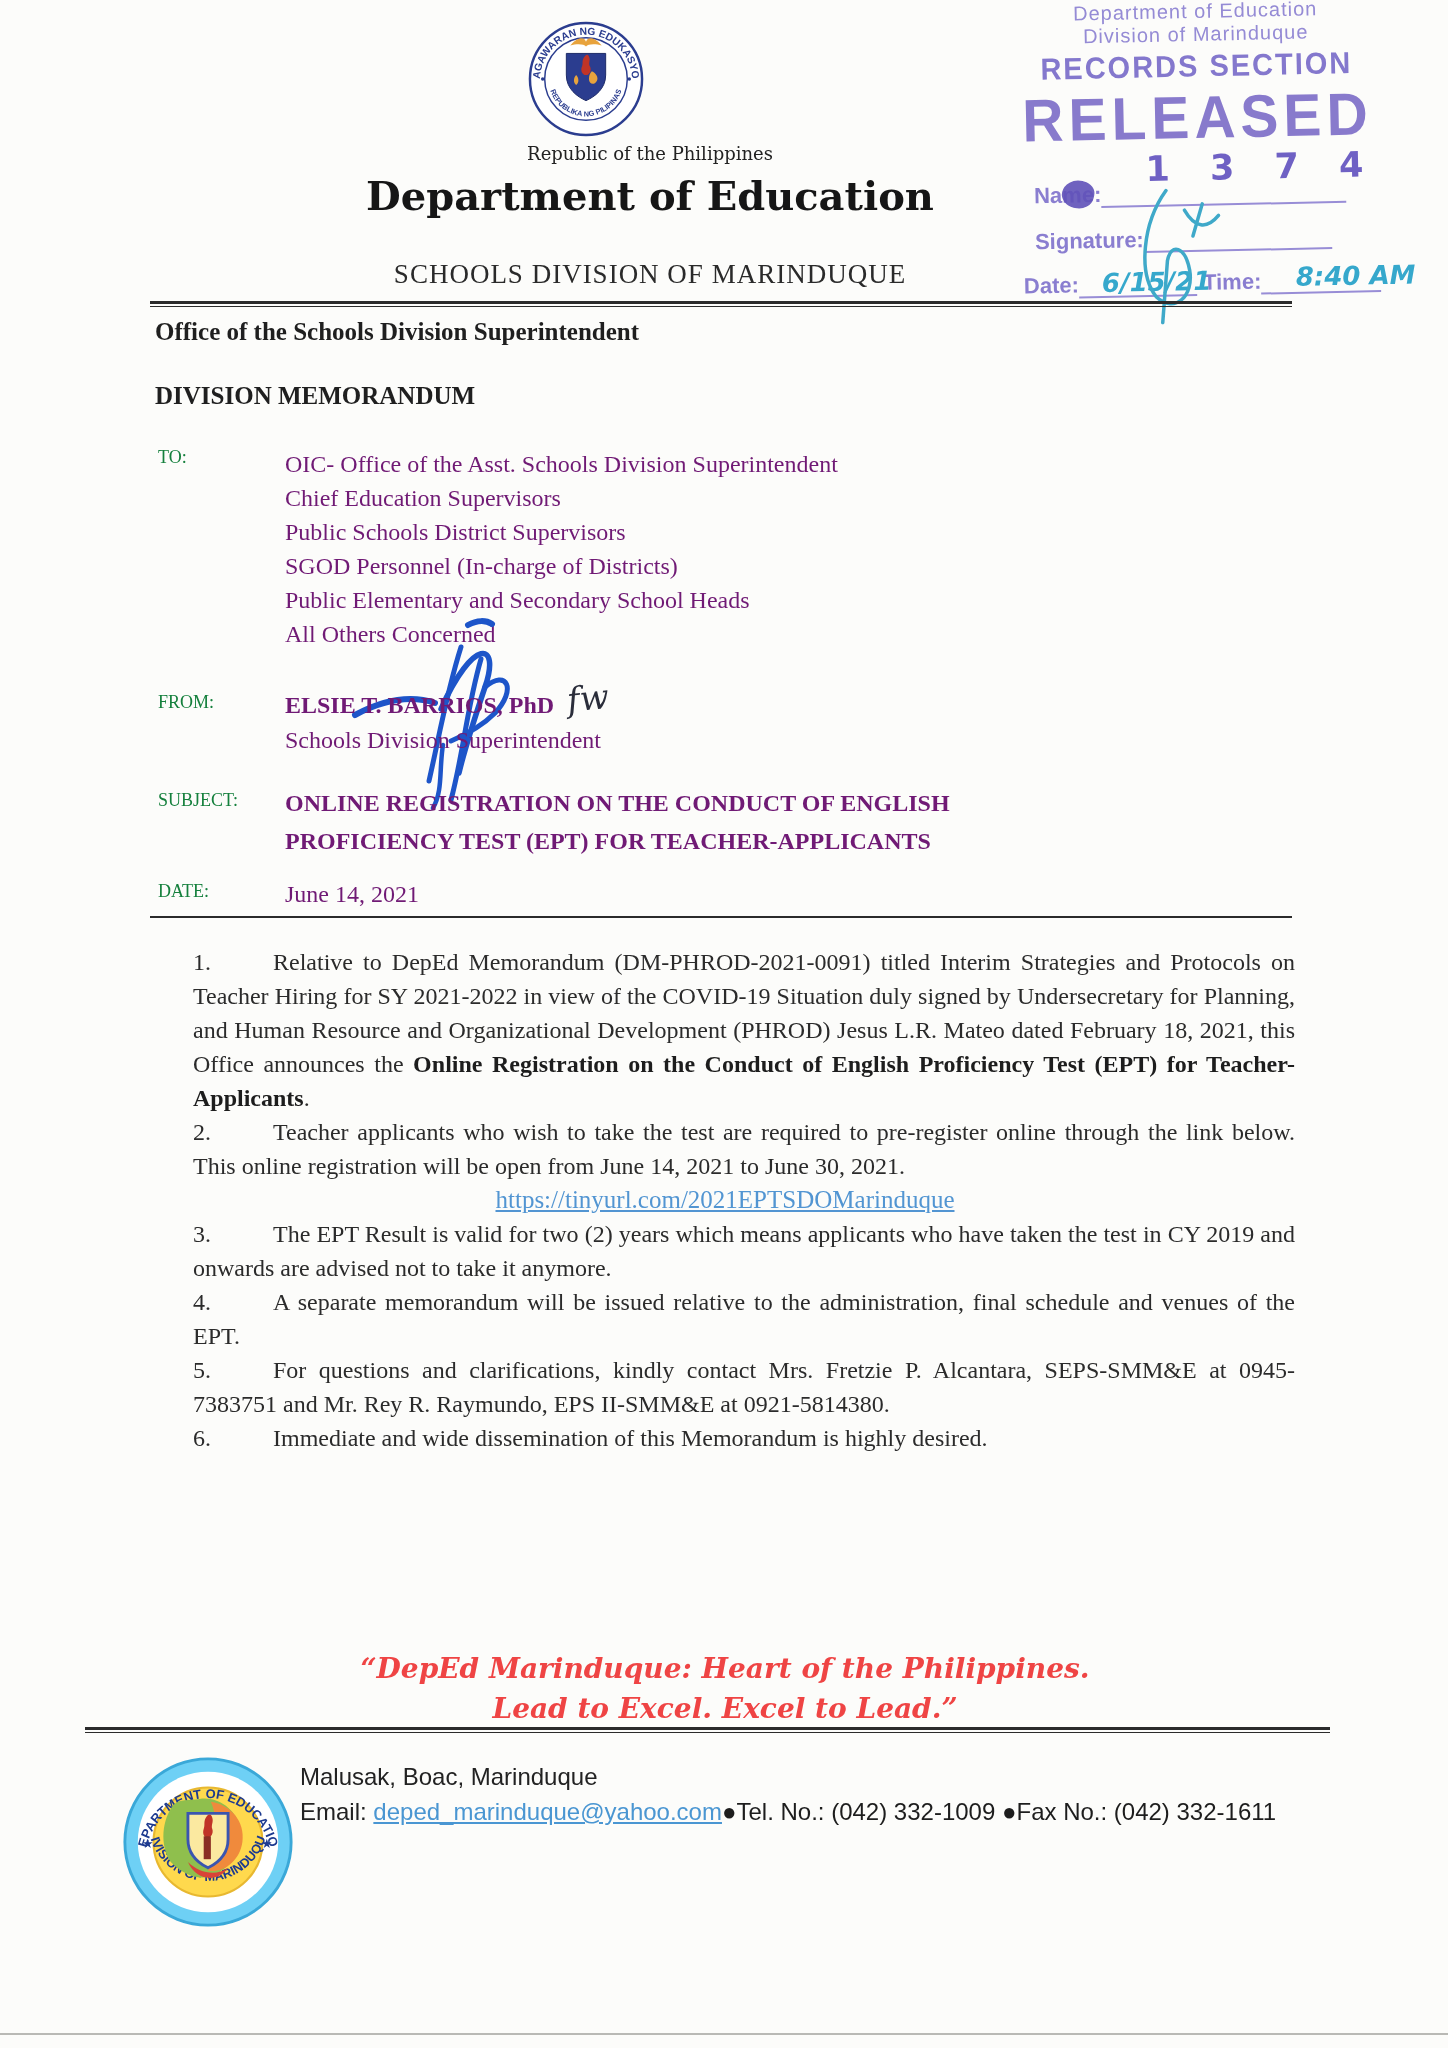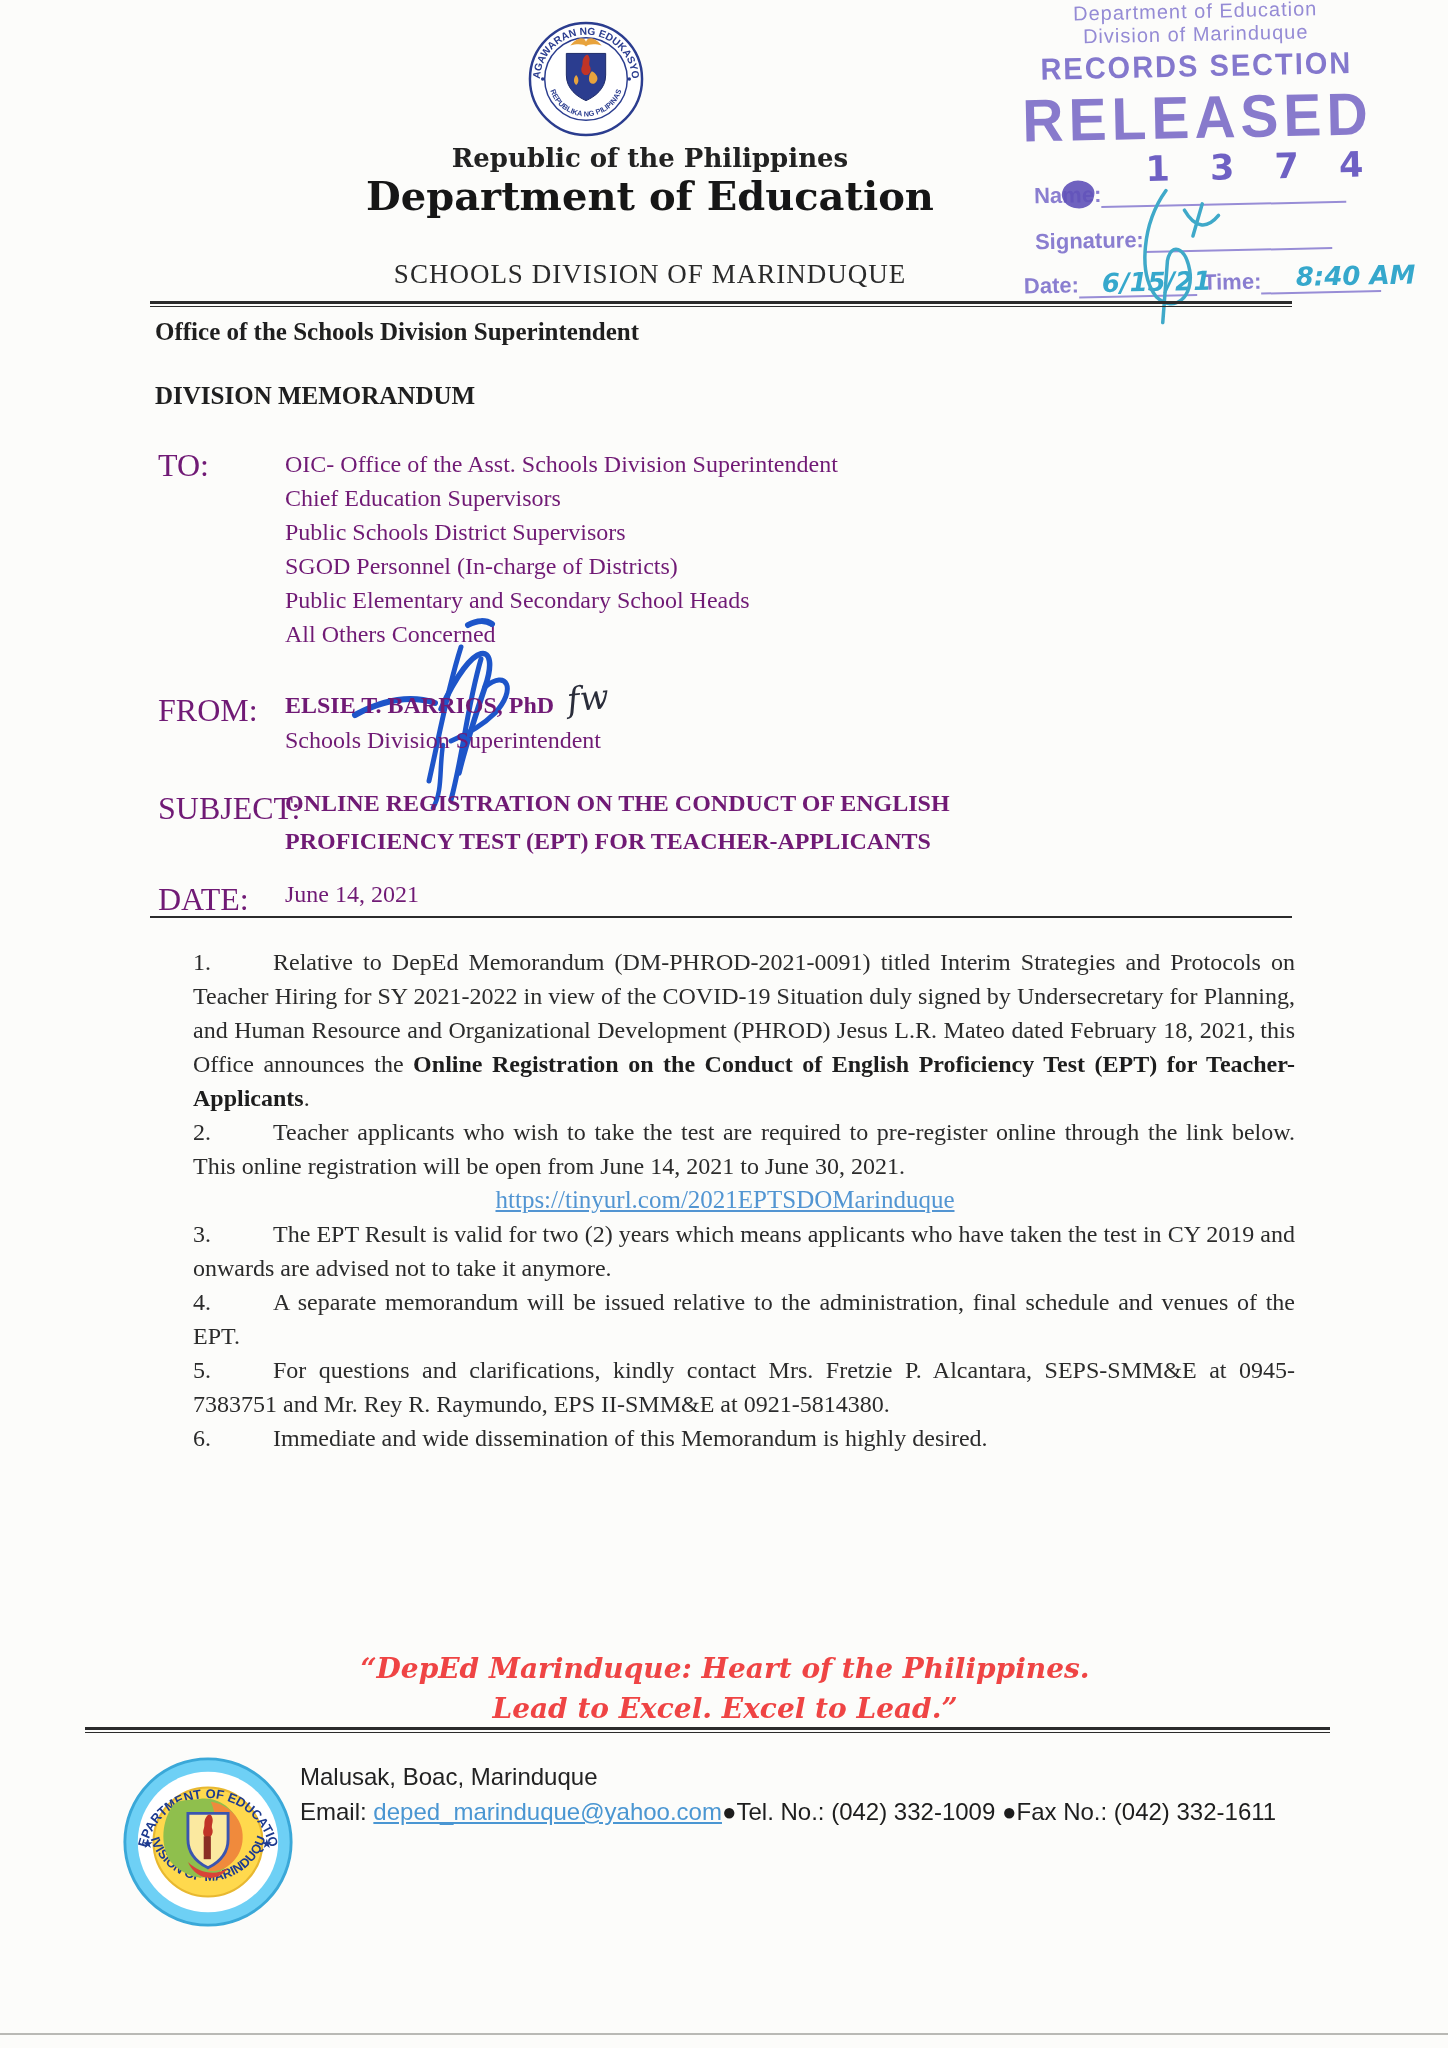--- a/index.html
+++ b/index.html
@@ -8,21 +8,21 @@
     width:1448px;height:2048px;
     margin:0 auto;
     background:#fcfcfa;
     font-family:"Liberation Serif", serif;
     color:#2e2e2e;
     overflow:hidden;
   }
   
   .seal-top{position:absolute;left:527px;top:20px;width:118px;height:118px;}
   .hdr{position:absolute;left:250px;width:800px;text-align:center;}
-  .hdr-republic{top:143px;font-family:"DejaVu Serif",serif;font-weight:700;font-size:26px;color:#222;}
+  .hdr-republic{top:143px;font-family:"DejaVu Serif",serif;font-weight:400;font-size:18px;color:#222;}
   .hdr-dept{top:172px;font-family:"DejaVu Serif",serif;font-weight:800;font-size:40px;color:#161616;}
   .hdr-region{top:222px;font-weight:700;font-size:31px;letter-spacing:1px;color:#222;}
   .hdr-division{top:259px;font-size:27px;letter-spacing:1px;color:#2a2a2a;}
   .rule-double{position:absolute;left:150px;width:1142px;height:2px;border-top:3px solid #2b2b2b;border-bottom:1px solid #2b2b2b;}
   .rule-hdr{top:301px;}
   .office-line{position:absolute;left:155px;top:318px;font-weight:700;font-size:25px;color:#1f1f1f;}
 
   
   .stamp{position:absolute;left:1000px;top:2px;width:448px;transform:rotate(-1.2deg);transform-origin:top left;}
   .stamp .st-center{position:absolute;left:0;width:390px;text-align:center;font-family:"Liberation Sans",sans-serif;}
@@ -37,21 +37,21 @@
   .st-date-row{left:18px;top:272px;}
   .st-hand-num{position:absolute;left:142px;top:150px;font-family:"DejaVu Sans",sans-serif;font-size:35px;font-weight:700;color:#6f61c4;letter-spacing:14px;}
   .st-hand{position:absolute;font-family:"DejaVu Sans",sans-serif;font-style:italic;font-size:26px;color:#36a8cc;font-weight:700;}
   .st-hand-date{left:96px;top:268px;}
   .st-hand-time{left:290px;top:266px;}
   .st-blot{position:absolute;left:58px;top:180px;width:32px;height:28px;background:#5f51b8;border-radius:60% 45% 55% 50%;transform:rotate(14deg);opacity:.9;}
   .st-sig-ink{position:absolute;left:128px;top:186px;width:130px;height:140px;}
 
   
   .memo-title{position:absolute;left:155px;top:382px;font-weight:700;font-size:25px;color:#1f1f1f;}
-  .lbl{position:absolute;left:158px;font-size:32px;color:#701a75;}
+  .lbl{position:absolute;left:158px;font-size:18px;color:#15803d;}
   .val{position:absolute;left:285px;font-size:24px;color:#701a75;}
   .to-lbl{top:447px;}
   .to-list{top:447px;line-height:34px;}
   .from-lbl{top:692px;}
   .from-name{top:692px;font-weight:700;}
   .from-title{top:727px;}
   .from-initials{position:absolute;left:567px;top:678px;font-family:"DejaVu Serif",serif;font-style:italic;font-size:34px;color:#2a2d3a;transform:rotate(-6deg);}
   .subj-lbl{top:790px;}
   .subj-l1{top:790px;font-weight:700;}
   .subj-l2{top:828px;font-weight:700;}

